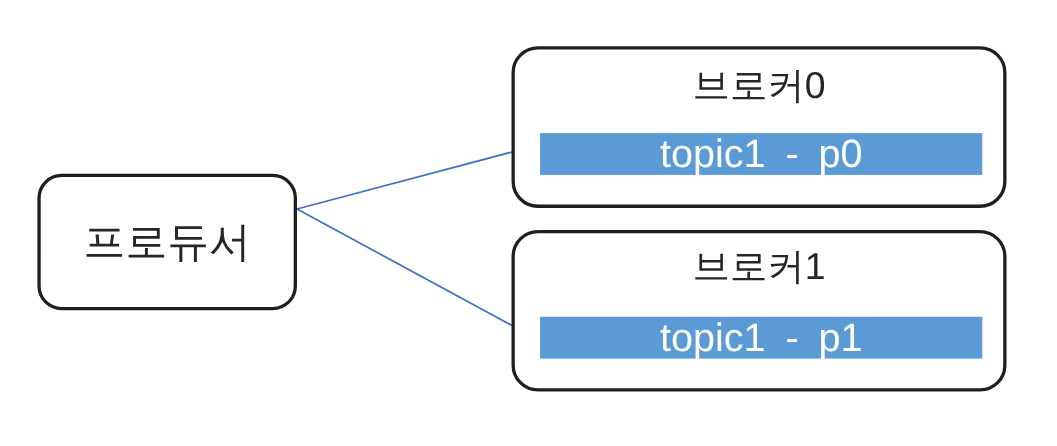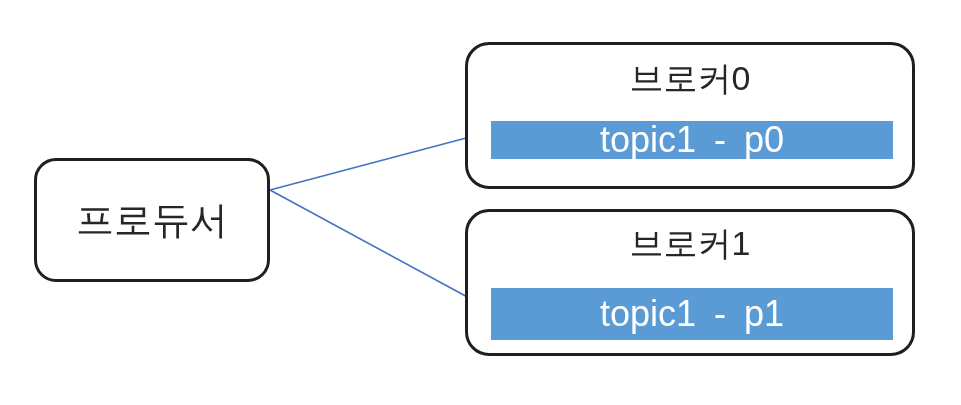--- a/index.html
+++ b/index.html
@@ -76,21 +76,21 @@
     width:402px;
     background:var(--partition-fill);
     color:var(--partition-text);
     display:flex;
     align-items:center;
     justify-content:center;
     font-size:36px;
     word-spacing:8px;
   }
   .broker0 .partition{ top:76px; height:38px;text-align:center; }
-  .broker1 .partition{ top:76px; height:52px; }
+  .broker1 .partition{ top:76px; height:38px; }
 </style>
 </head>
 <body>
 
 <div class="canvas">
 
   <svg class="arrows" viewBox="0 0 961 405" xmlns="http://www.w3.org/2000/svg">
     <defs>
       <marker id="arrowhead" markerWidth="10" markerHeight="8" refX="9" refY="4" orient="auto" markerUnits="userSpaceOnUse">
         <path d="M0,0 L10,4 L0,8 z"></path>

